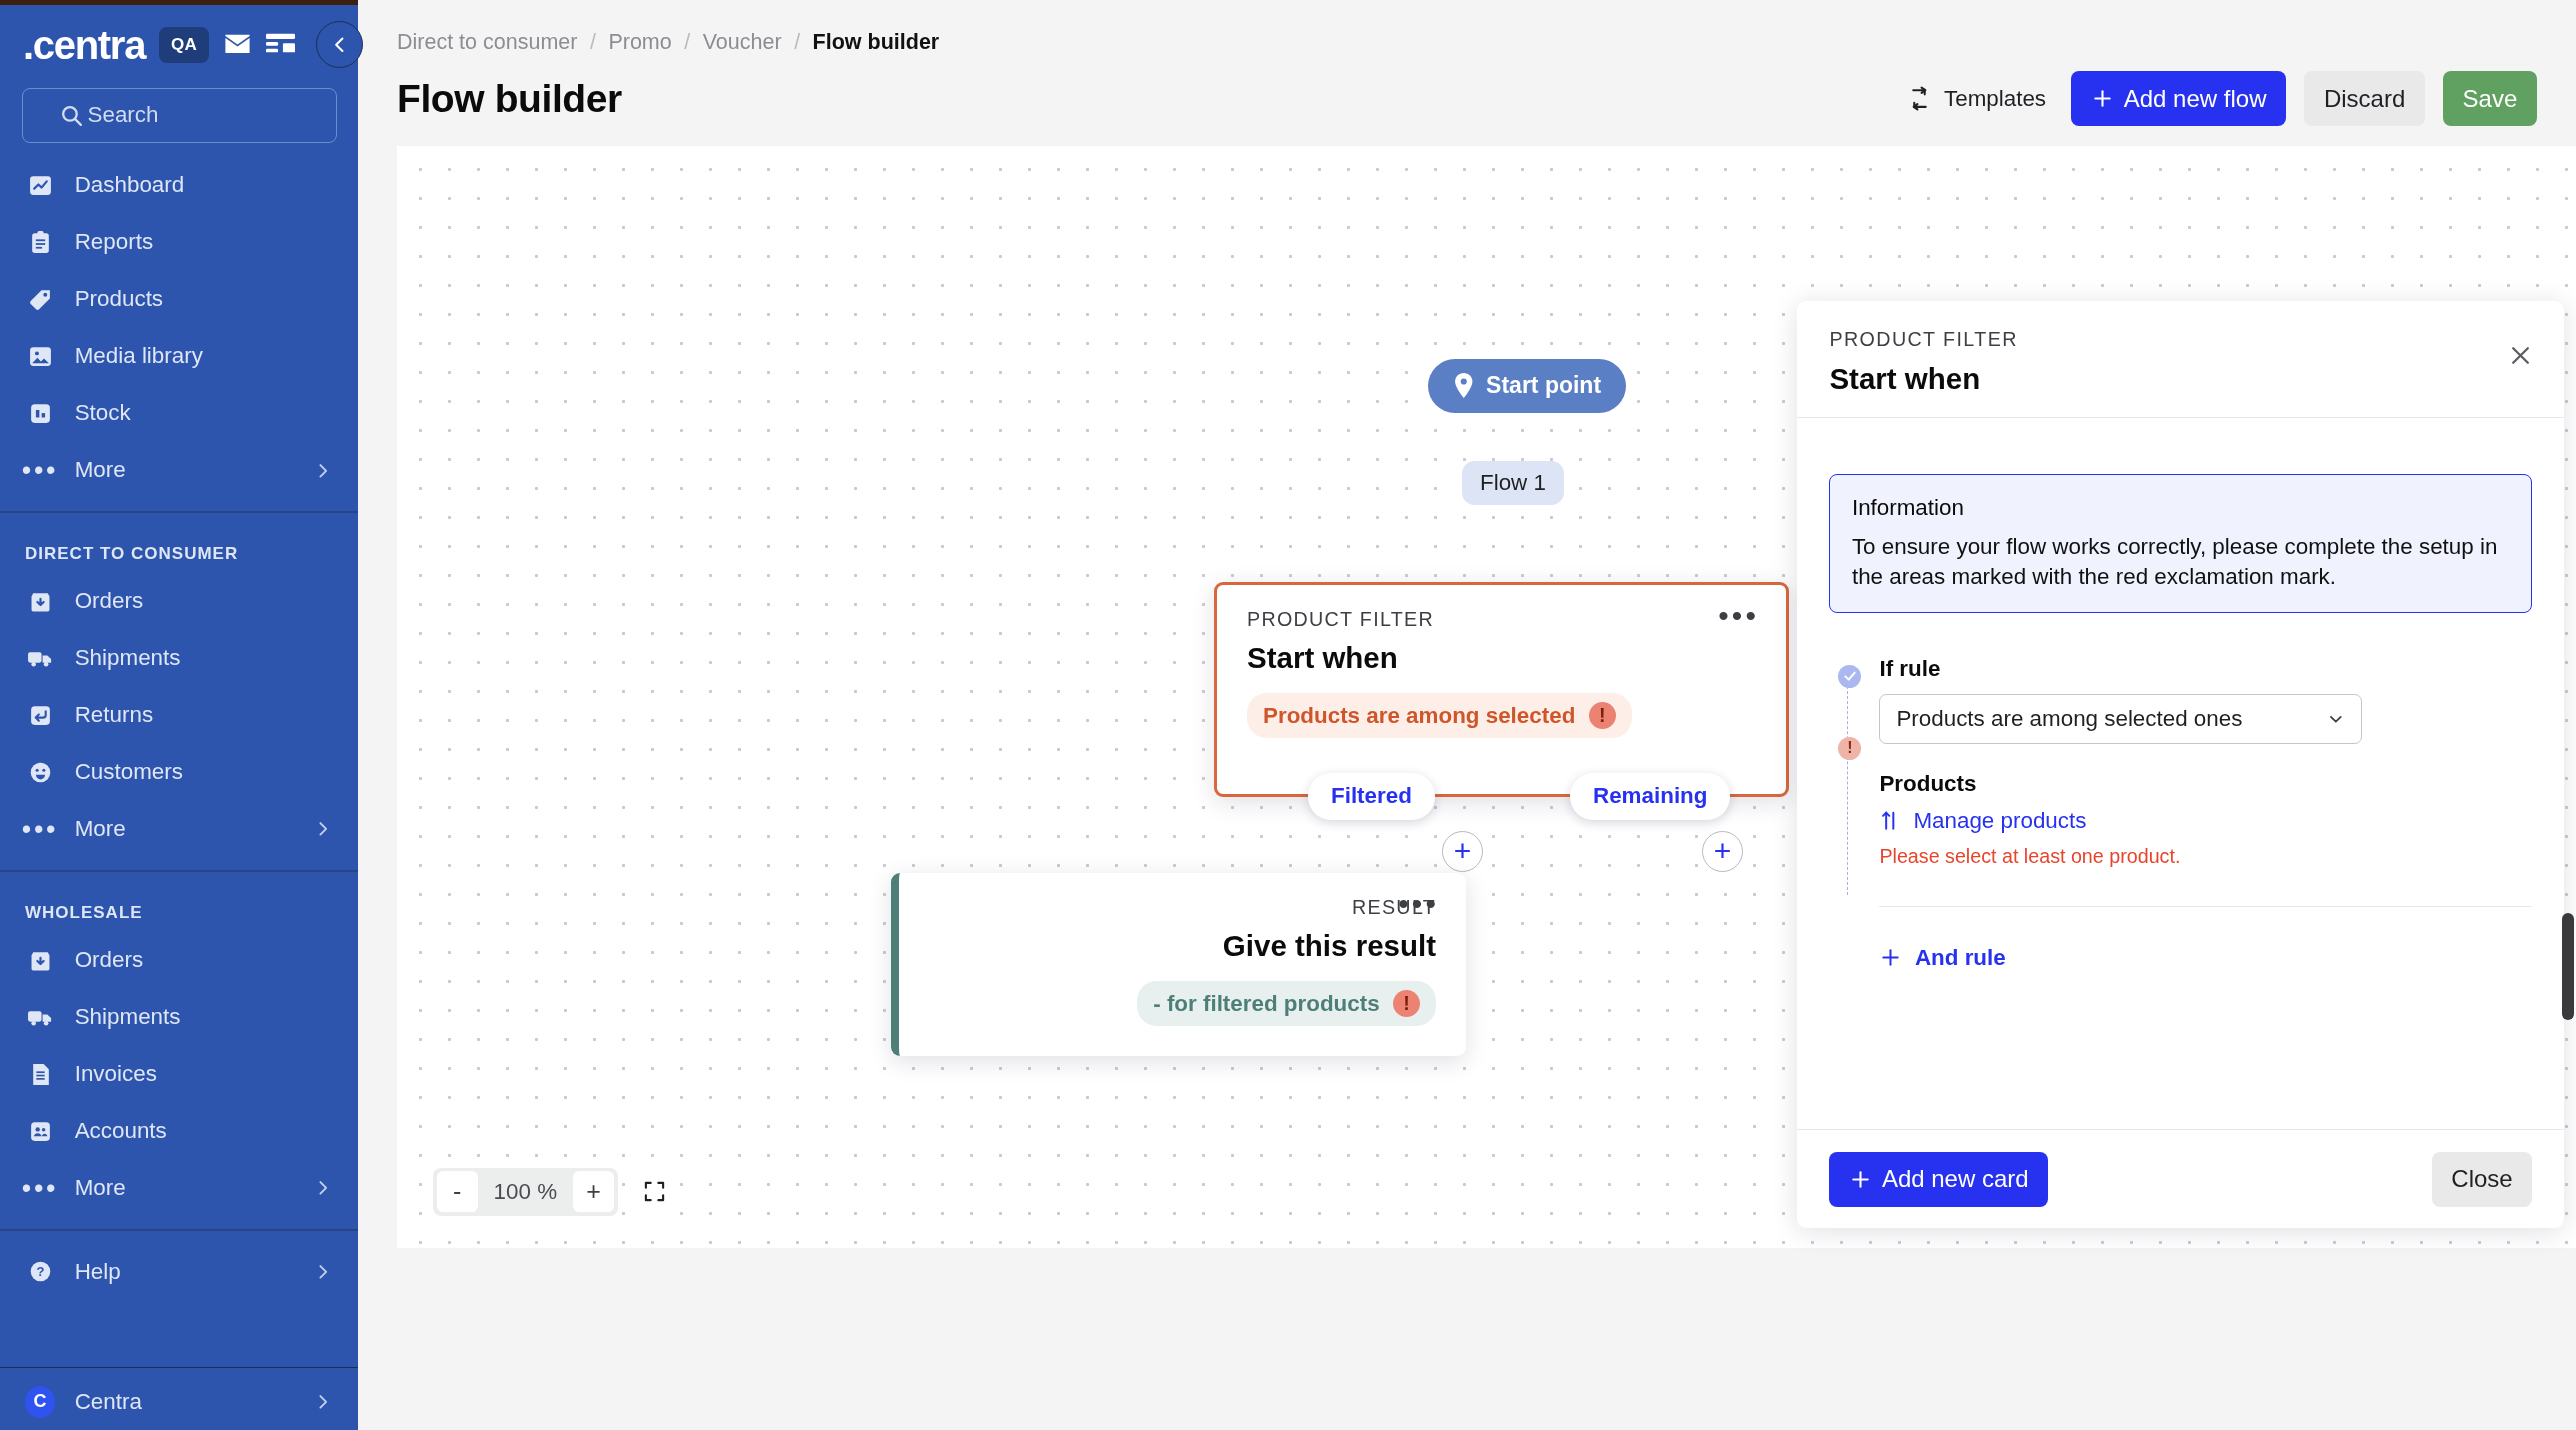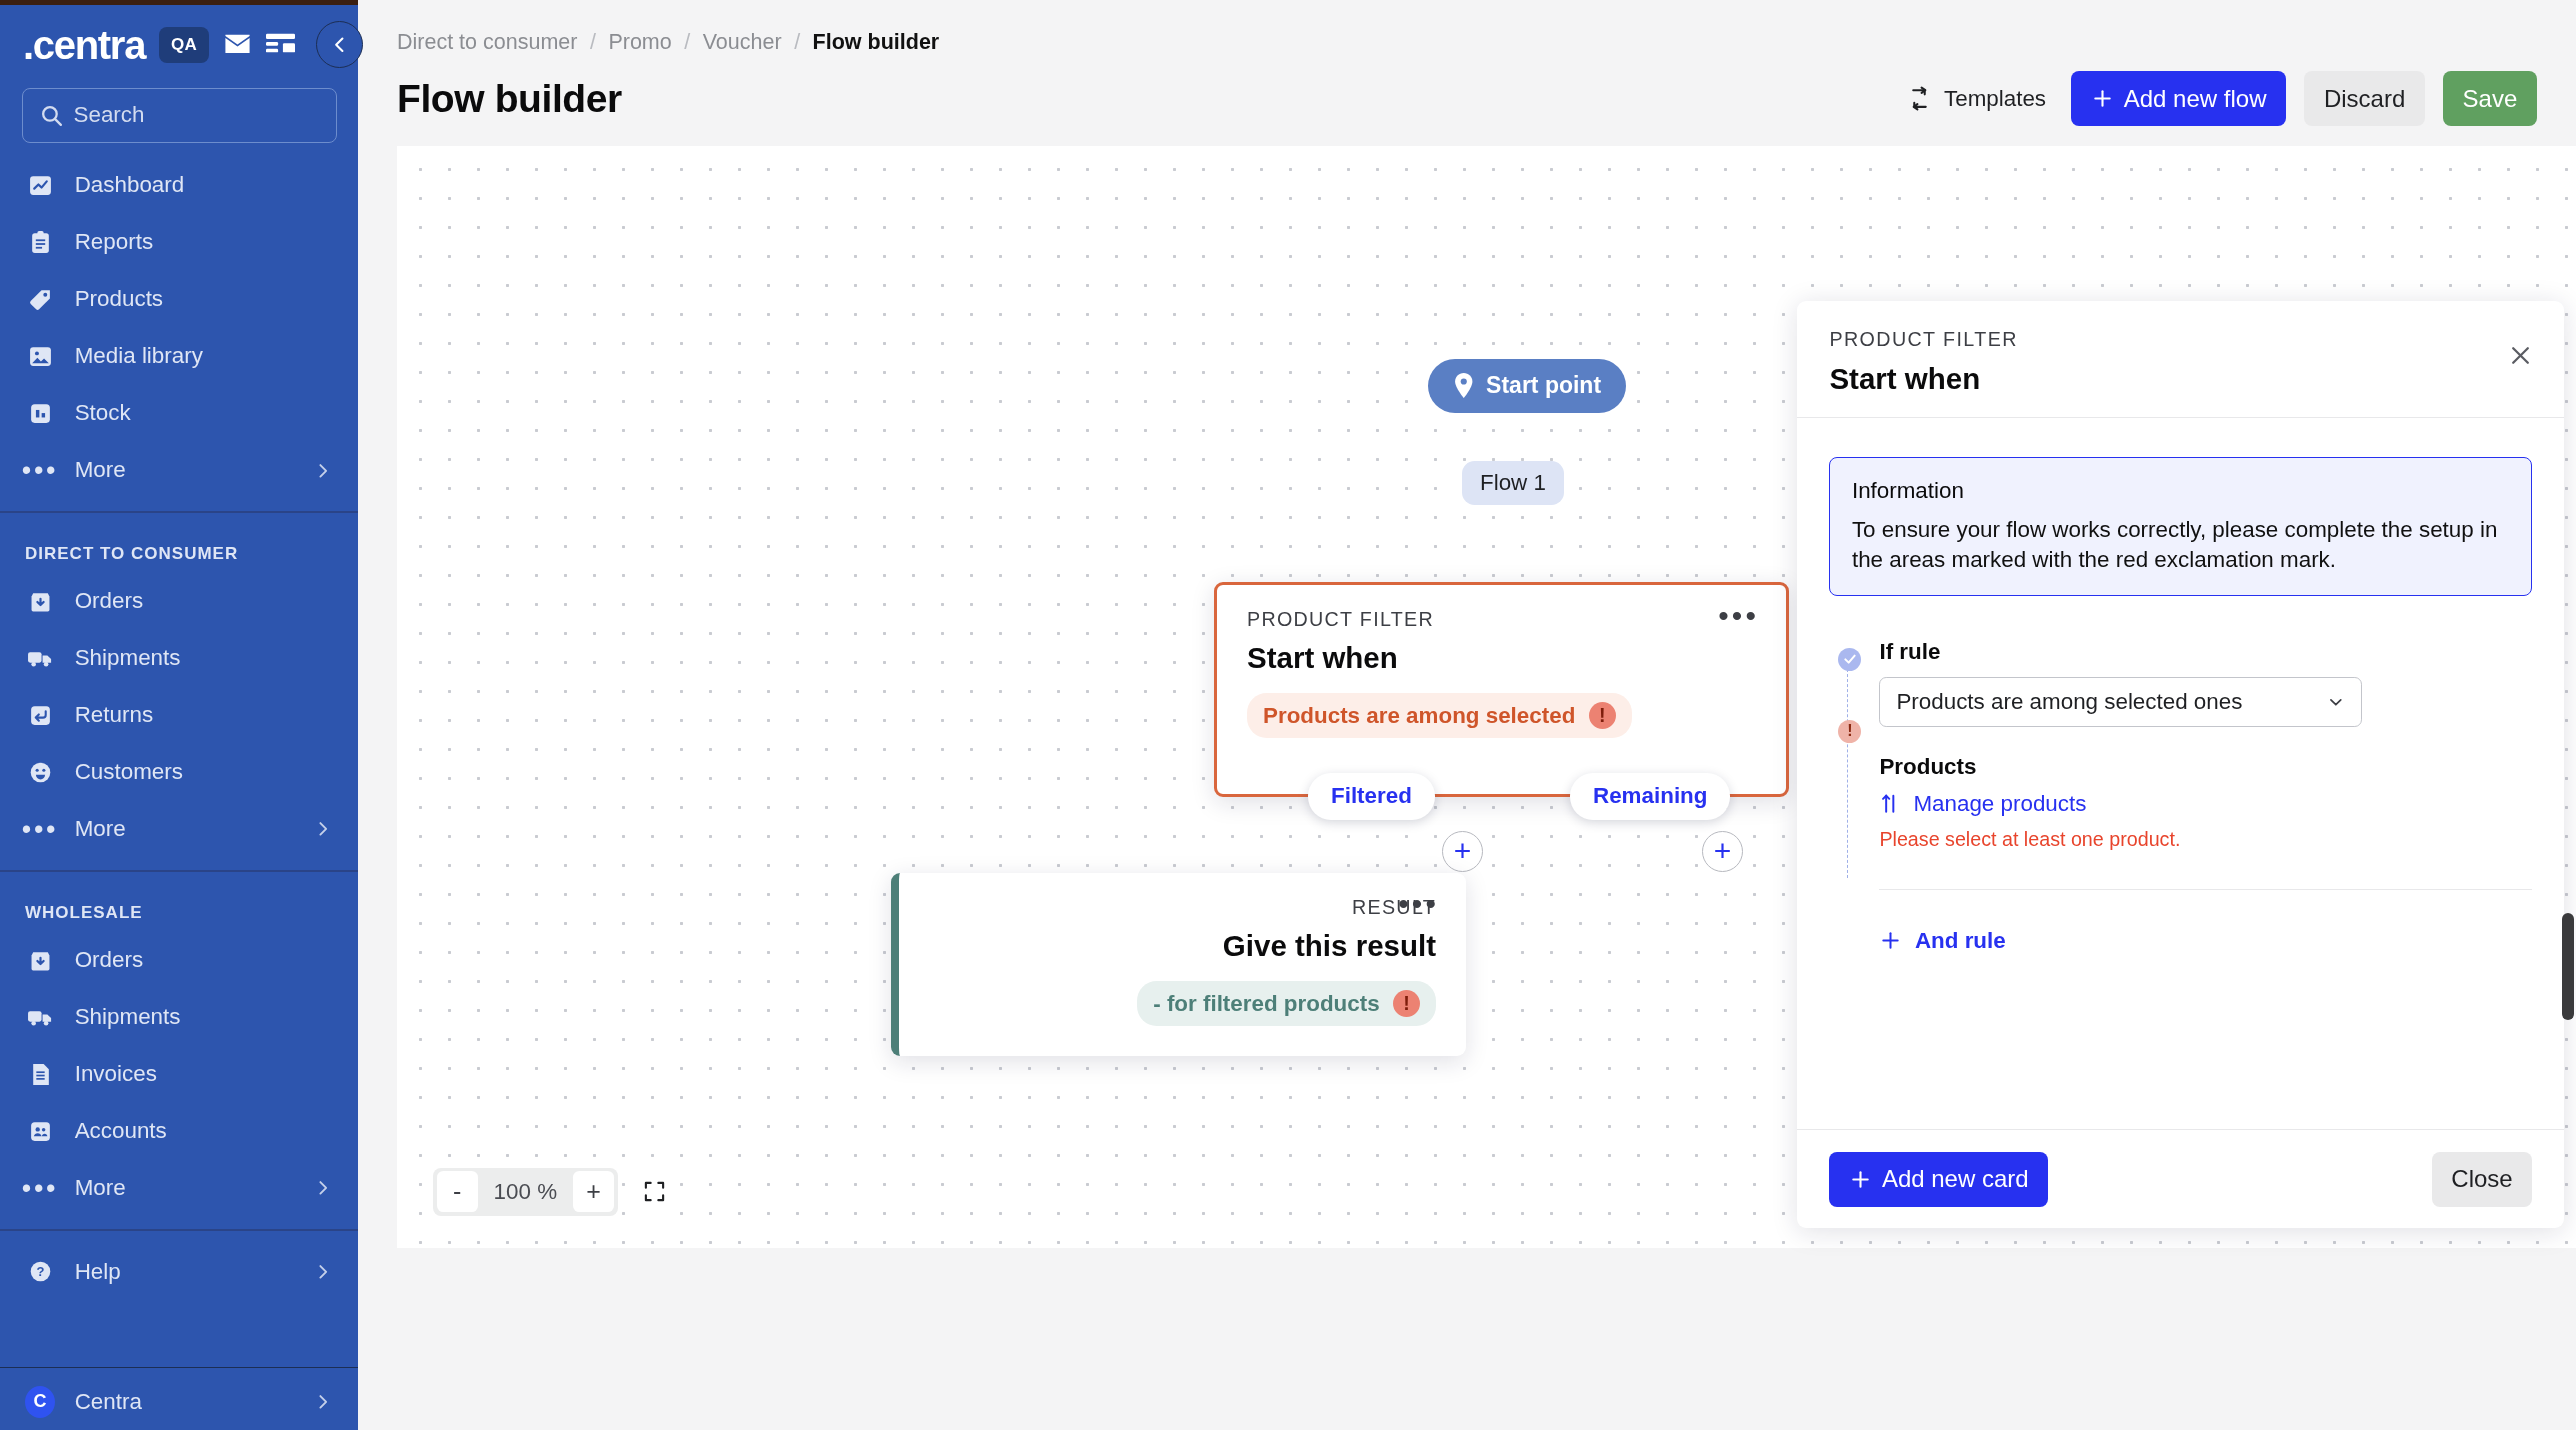--- a/index.html
+++ b/index.html
@@ -29,21 +29,21 @@
     position: absolute; right: -5.4px; top: 16px;
     width: 47px; height: 47px; border-radius: 50%;
     border: 1.8px solid #1c2e54; background: #2d55ae;
     display: flex; align-items: center; justify-content: center;
     color: #fff; cursor: pointer;
   }
 
   .search-box {
     margin: 23px 21.5px 0 21.5px; height: 55px;
     border: 1.3px solid #6d8dcd; border-radius: 8px;
-    display: flex; align-items: center; gap: 10px; padding: 0 16px;
+    display: flex; align-items: center; gap: 4px; padding: 0 36px;
     cursor: text;
   }
   .search-box .ph { color: #d3dcf0; font-size: 22.4px; }
 
   .nav-scroll { flex: 1; overflow: hidden; padding-top: 14.3px; }
   .nav-item {
     display: flex; align-items: center; gap: 19.7px;
     height: 57px; padding: 0 25px; color: #dfe6f5; font-size: 22.4px;
     cursor: pointer; position: relative;
   }
@@ -184,20 +184,21 @@
   }
   .panel-head { padding: 27px 32px 21.5px 32px; border-bottom: 1.3px solid #e8e8ea; position: relative; }
   .panel-kicker { font-size: 19.7px; color: #3d3f45; letter-spacing: 1.4px; }
   .panel-title { font-size: 29.5px; font-weight: 700; color: #0b0b0c; margin-top: 10.7px; }
   .panel-close { position: absolute; right: 30px; top: 41px; font-size: 30px; color: #5a5c62; cursor: pointer; line-height: 1; }
   .panel-body { flex: 1; padding: 39px 32px 0 32px; overflow: hidden; }
 
   .info-box {
     border: 1.8px solid #2731f0; background: #f0f2fe; border-radius: 8px;
     padding: 19.7px 21.5px;
+    margin-top: 17px;
   }
   .info-title { font-size: 22.4px; color: #0b0b0c; margin-bottom: 10.7px; }
   .info-text { font-size: 22.4px; color: #111; line-height: 1.35; }
 
   .rule-block { margin-top: 43px; position: relative; padding-left: 50px; }
   .rule-rail { position: absolute; left: 18px; top: 25px; bottom: 77px; border-left: 1.8px dashed #9fb0e8; }
   .status-dot {
     position: absolute; left: 9px; width: 23px; height: 23px; border-radius: 50%;
     display: flex; align-items: center; justify-content: center;
     font-size: 16px; font-weight: 700;

